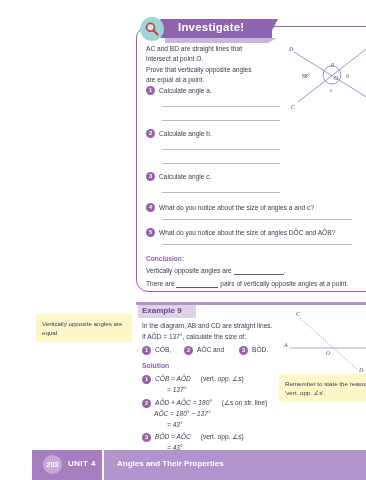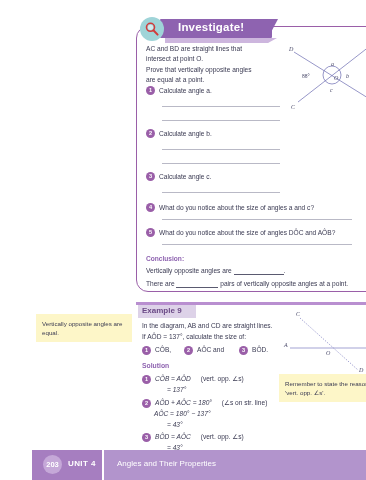--- a/index.html
+++ b/index.html
@@ -122,21 +122,21 @@
     position: absolute; left: 11px; top: 455px; width: 19px; height: 19px;
     border-radius: 50%; background: #c5a8d8; color: #ffffff;
     font-size: 7.5px; font-weight: bold; text-align: center; line-height: 19px;
   }
   .footer-unit {
     position: absolute; left: 36px; top: 459px;
     font-size: 8px; font-weight: bold; color: #ffffff; letter-spacing: .4px;
   }
   .footer-title {
     position: absolute; left: 85px; top: 459px;
-    font-size: 8px; font-weight: normal; color: #ffffff;
+    font-size: 8px; font-weight: bold; color: #ffffff;
   }
 </style>
 </head>
 <body>
 
 <div class="page">
 
   <div class="investigate-box"></div>
 
   <div class="inv-banner"></div>

